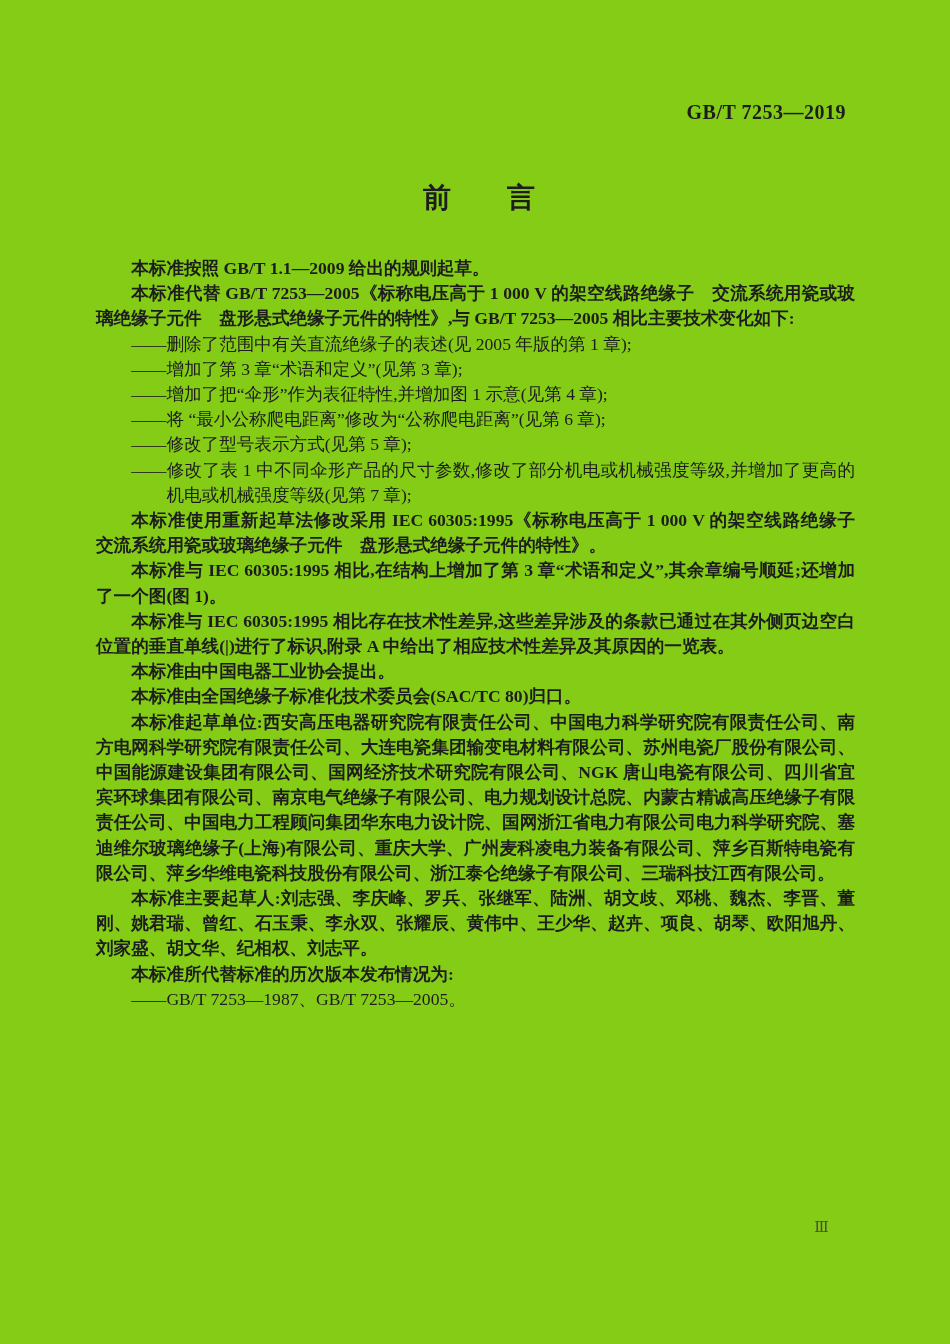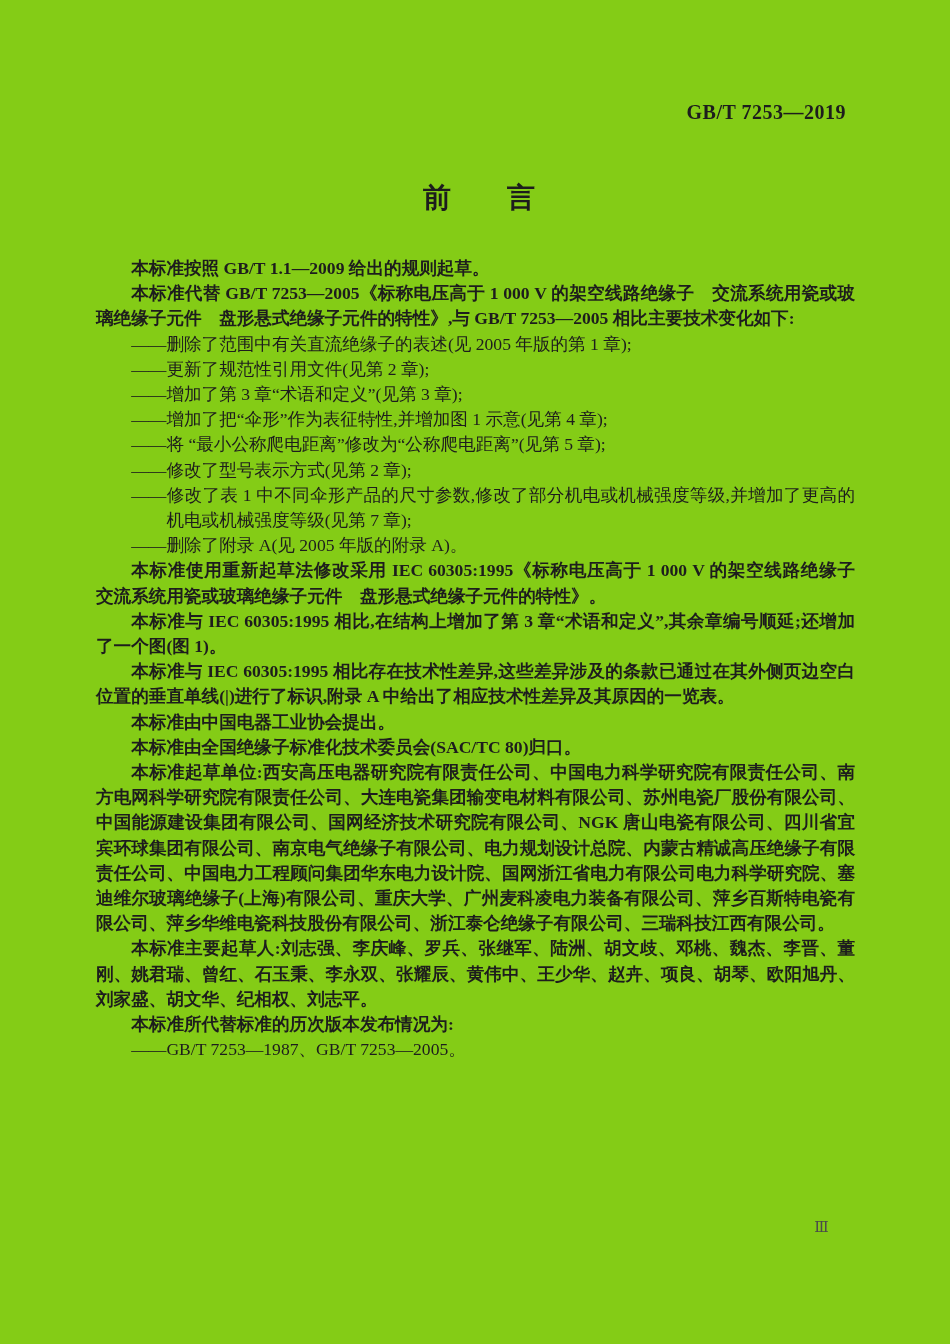--- a/index.html
+++ b/index.html
@@ -72,27 +72,25 @@
 <div class="page">
 
   <div class="header-code">GB/T 7253—2019</div>
 
   <h1 class="doc-title">前　　言</h1>
 
   <div class="content">
     <p class="para">本标准按照 GB/T 1.1—2009 给出的规则起草。</p>
     <p class="para">本标准代替 GB/T 7253—2005《标称电压高于 1 000 V 的架空线路绝缘子　交流系统用瓷或玻璃绝缘子元件　盘形悬式绝缘子元件的特性》,与 GB/T 7253—2005 相比主要技术变化如下:</p>
     <p class="item">——删除了范围中有关直流绝缘子的表述(见 2005 年版的第 1 章);</p>
-    <p class="item">——更新了规范性引用文件(见第 2 章);</p>
     <p class="item">——增加了第 3 章“术语和定义”(见第 3 章);</p>
     <p class="item">——增加了把“伞形”作为表征特性,并增加图 1 示意(见第 4 章);</p>
-    <p class="item">——将 “最小公称爬电距离”修改为“公称爬电距离”(见第 5 章);</p>
-    <p class="item">——修改了型号表示方式(见第 2 章);</p>
+    <p class="item">——将 “最小公称爬电距离”修改为“公称爬电距离”(见第 6 章);</p>
+    <p class="item">——修改了型号表示方式(见第 5 章);</p>
     <p class="item">——修改了表 1 中不同伞形产品的尺寸参数,修改了部分机电或机械强度等级,并增加了更高的机电或机械强度等级(见第 7 章);</p>
-    <p class="item">——删除了附录 A(见 2005 年版的附录 A)。</p>
     <p class="para">本标准使用重新起草法修改采用 IEC 60305:1995《标称电压高于 1 000 V 的架空线路绝缘子　交流系统用瓷或玻璃绝缘子元件　盘形悬式绝缘子元件的特性》。</p>
     <p class="para">本标准与 IEC 60305:1995 相比,在结构上增加了第 3 章“术语和定义”,其余章编号顺延;还增加了一个图(图 1)。</p>
     <p class="para">本标准与 IEC 60305:1995 相比存在技术性差异,这些差异涉及的条款已通过在其外侧页边空白位置的垂直单线(|)进行了标识,附录 A 中给出了相应技术性差异及其原因的一览表。</p>
     <p class="para">本标准由中国电器工业协会提出。</p>
     <p class="para">本标准由全国绝缘子标准化技术委员会(SAC/TC 80)归口。</p>
     <p class="para">本标准起草单位:西安高压电器研究院有限责任公司、中国电力科学研究院有限责任公司、南方电网科学研究院有限责任公司、大连电瓷集团输变电材料有限公司、苏州电瓷厂股份有限公司、中国能源建设集团有限公司、国网经济技术研究院有限公司、NGK 唐山电瓷有限公司、四川省宜宾环球集团有限公司、南京电气绝缘子有限公司、电力规划设计总院、内蒙古精诚高压绝缘子有限责任公司、中国电力工程顾问集团华东电力设计院、国网浙江省电力有限公司电力科学研究院、塞迪维尔玻璃绝缘子(上海)有限公司、重庆大学、广州麦科凌电力装备有限公司、萍乡百斯特电瓷有限公司、萍乡华维电瓷科技股份有限公司、浙江泰仑绝缘子有限公司、三瑞科技江西有限公司。</p>
     <p class="para">本标准主要起草人:刘志强、李庆峰、罗兵、张继军、陆洲、胡文歧、邓桃、魏杰、李晋、董刚、姚君瑞、曾红、石玉秉、李永双、张耀辰、黄伟中、王少华、赵卉、项良、胡琴、欧阳旭丹、刘家盛、胡文华、纪相权、刘志平。</p>
     <p class="para">本标准所代替标准的历次版本发布情况为:</p>
     <p class="item">——GB/T 7253—1987、GB/T 7253—2005。</p>
   </div>

